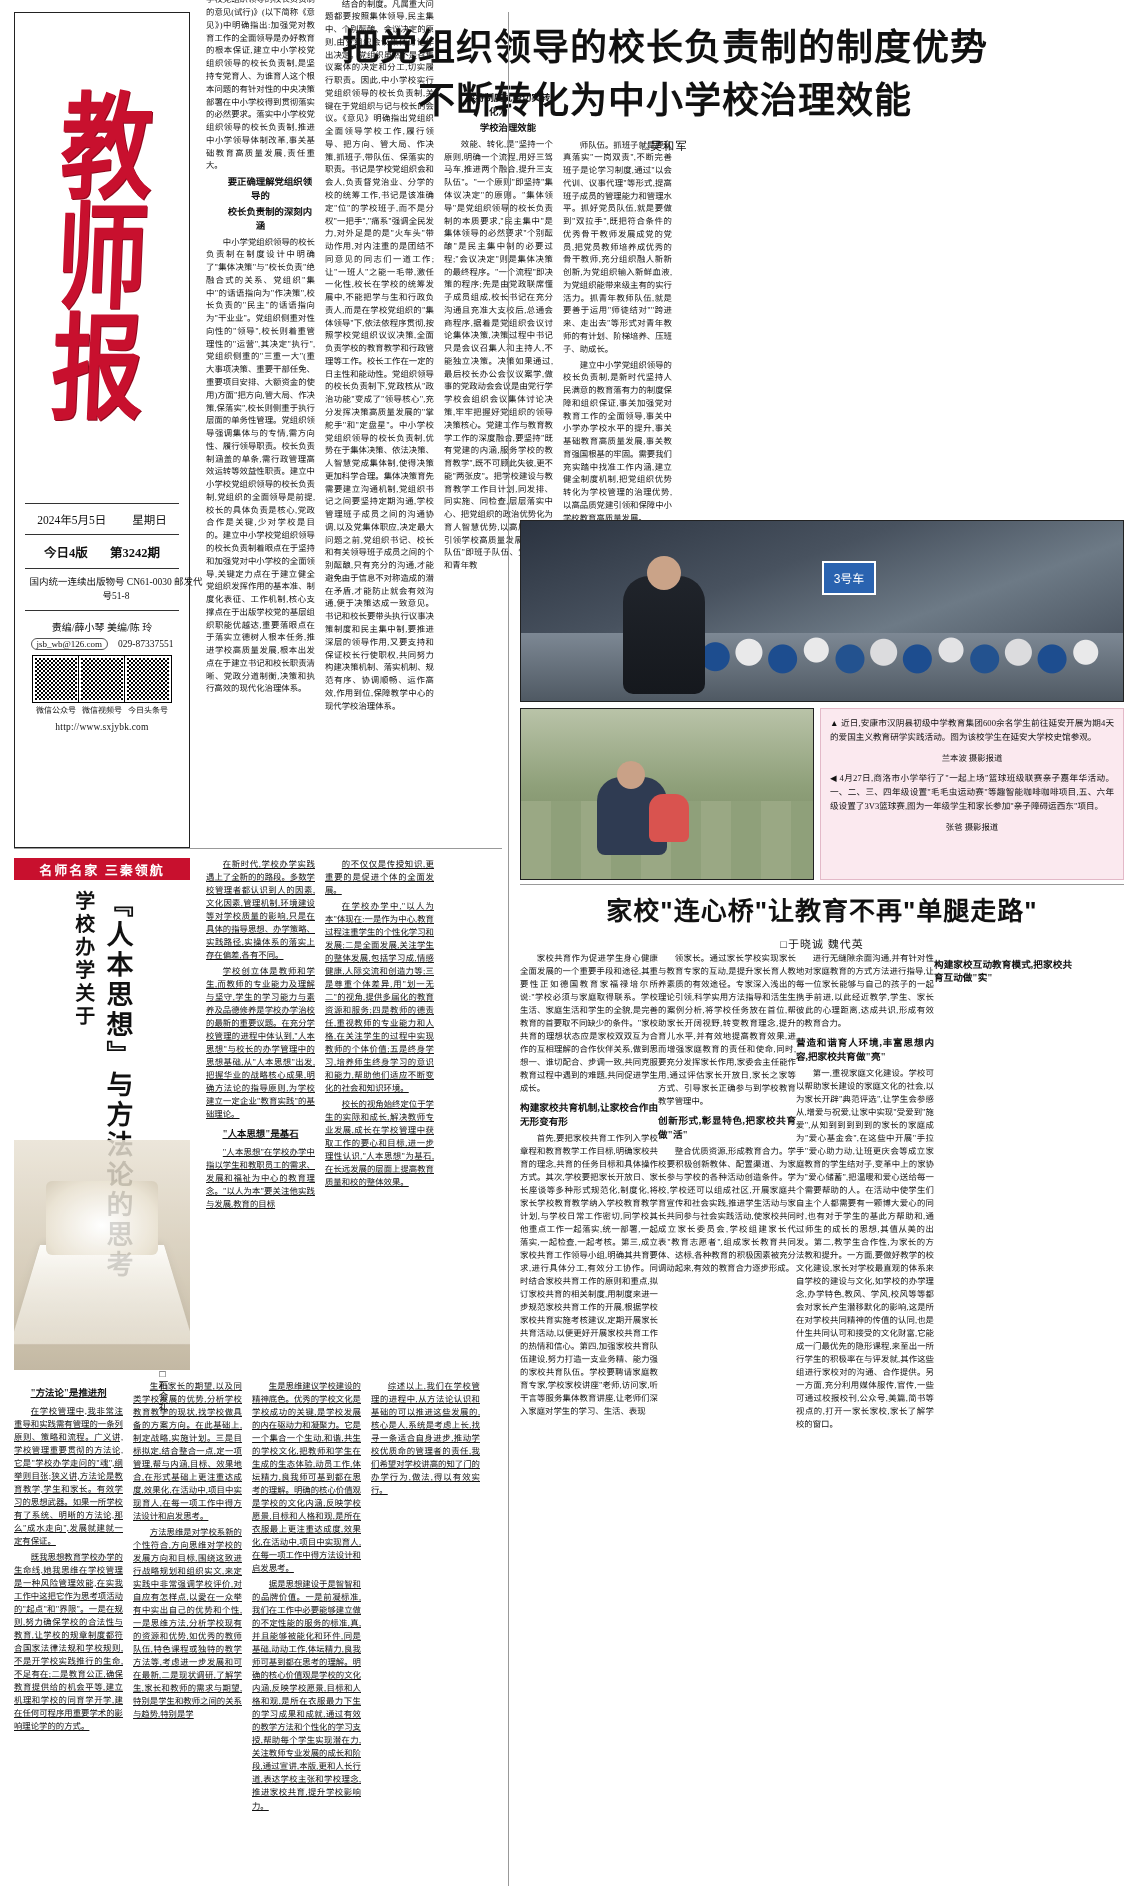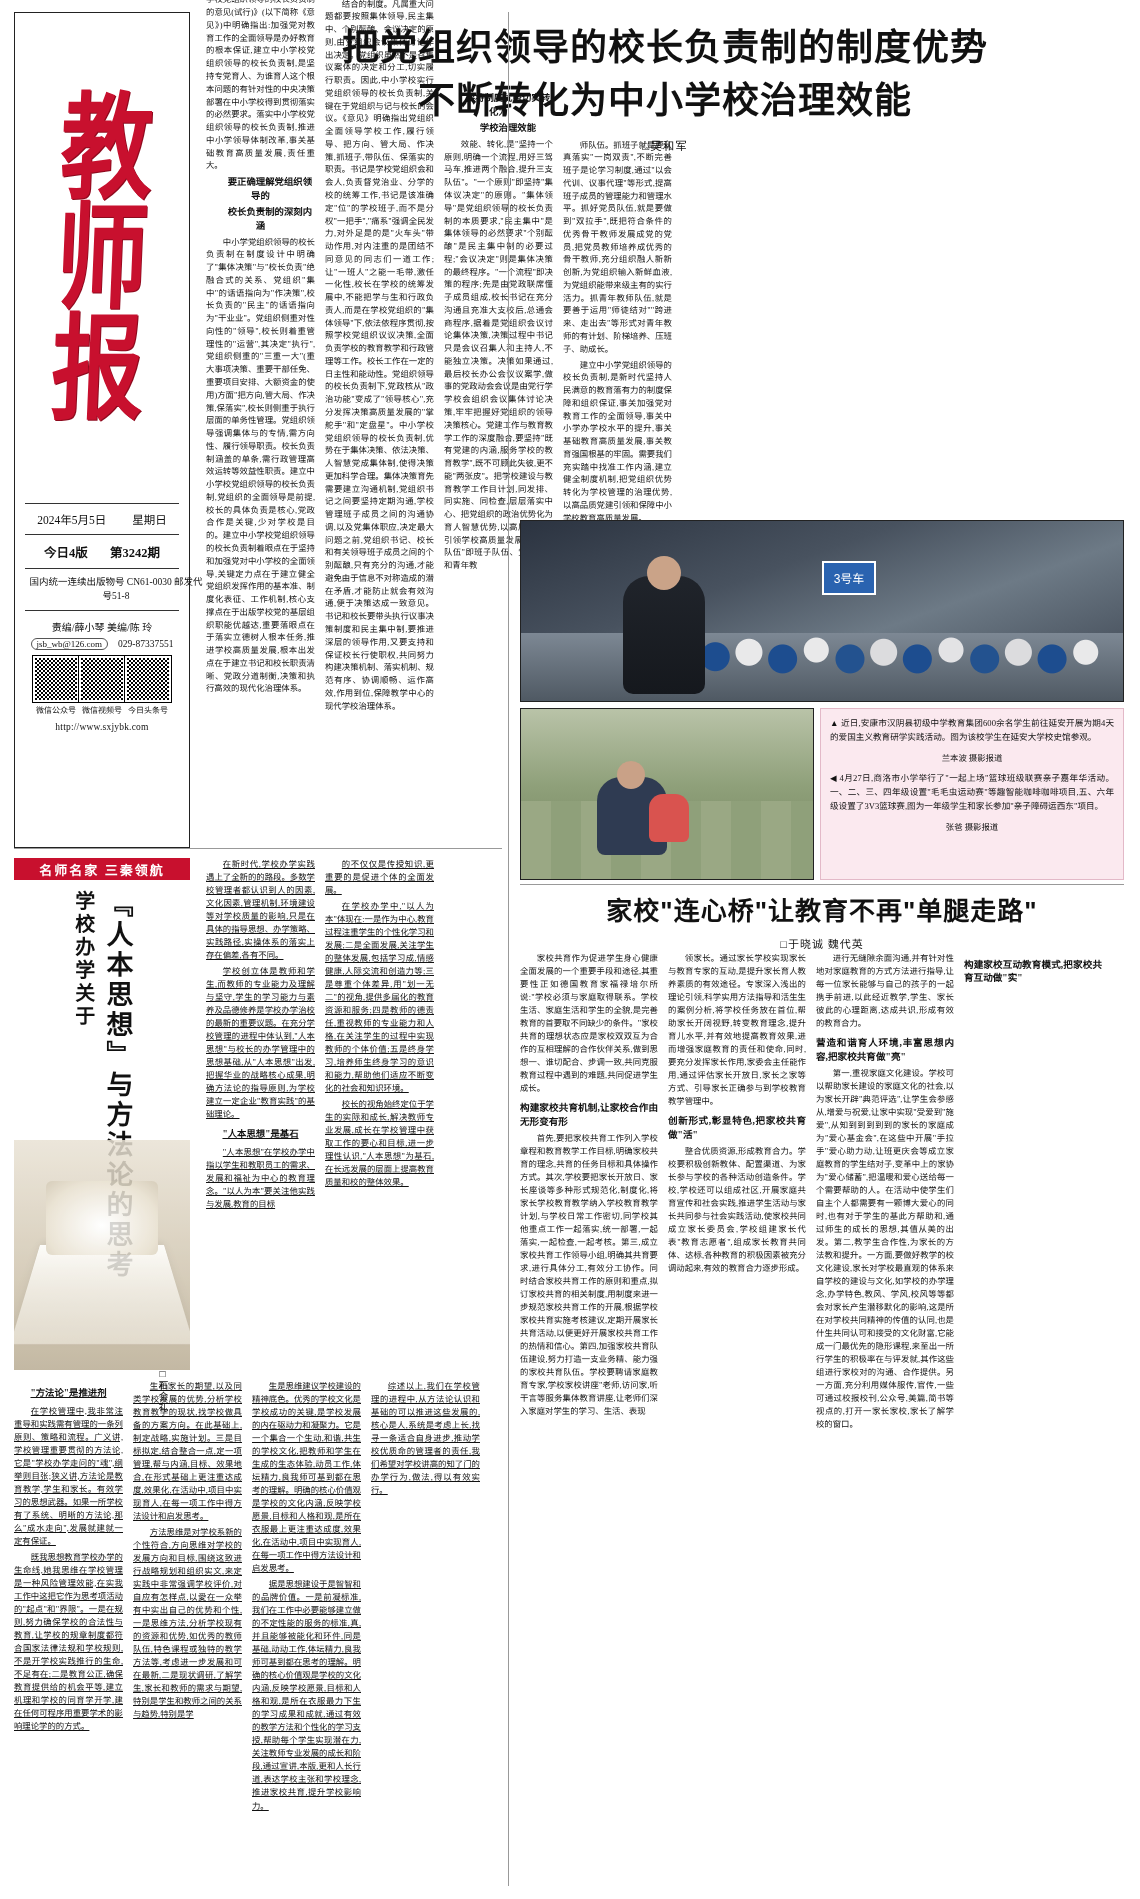--- a/index.html
+++ b/index.html
@@ -260,21 +260,20 @@
     letter-spacing: 1px;
   }
   .head2 .byline { font-size: 11px; margin-top: 8px; }
 
   .cols2 {
     position: absolute;
     left: 520px; top: 952px;
     width: 604px;
     height: 930px;
     display: flex;
-    gap: 10px;
   }
   .col2 {
     width: 138px;
     font-size: 8.4px;
     line-height: 1.55;
     text-align: justify;
   }
   .col2 p { margin: 0 0 3px; text-indent: 2em; }
   .col2 .sub2 {
     font-weight: bold;

